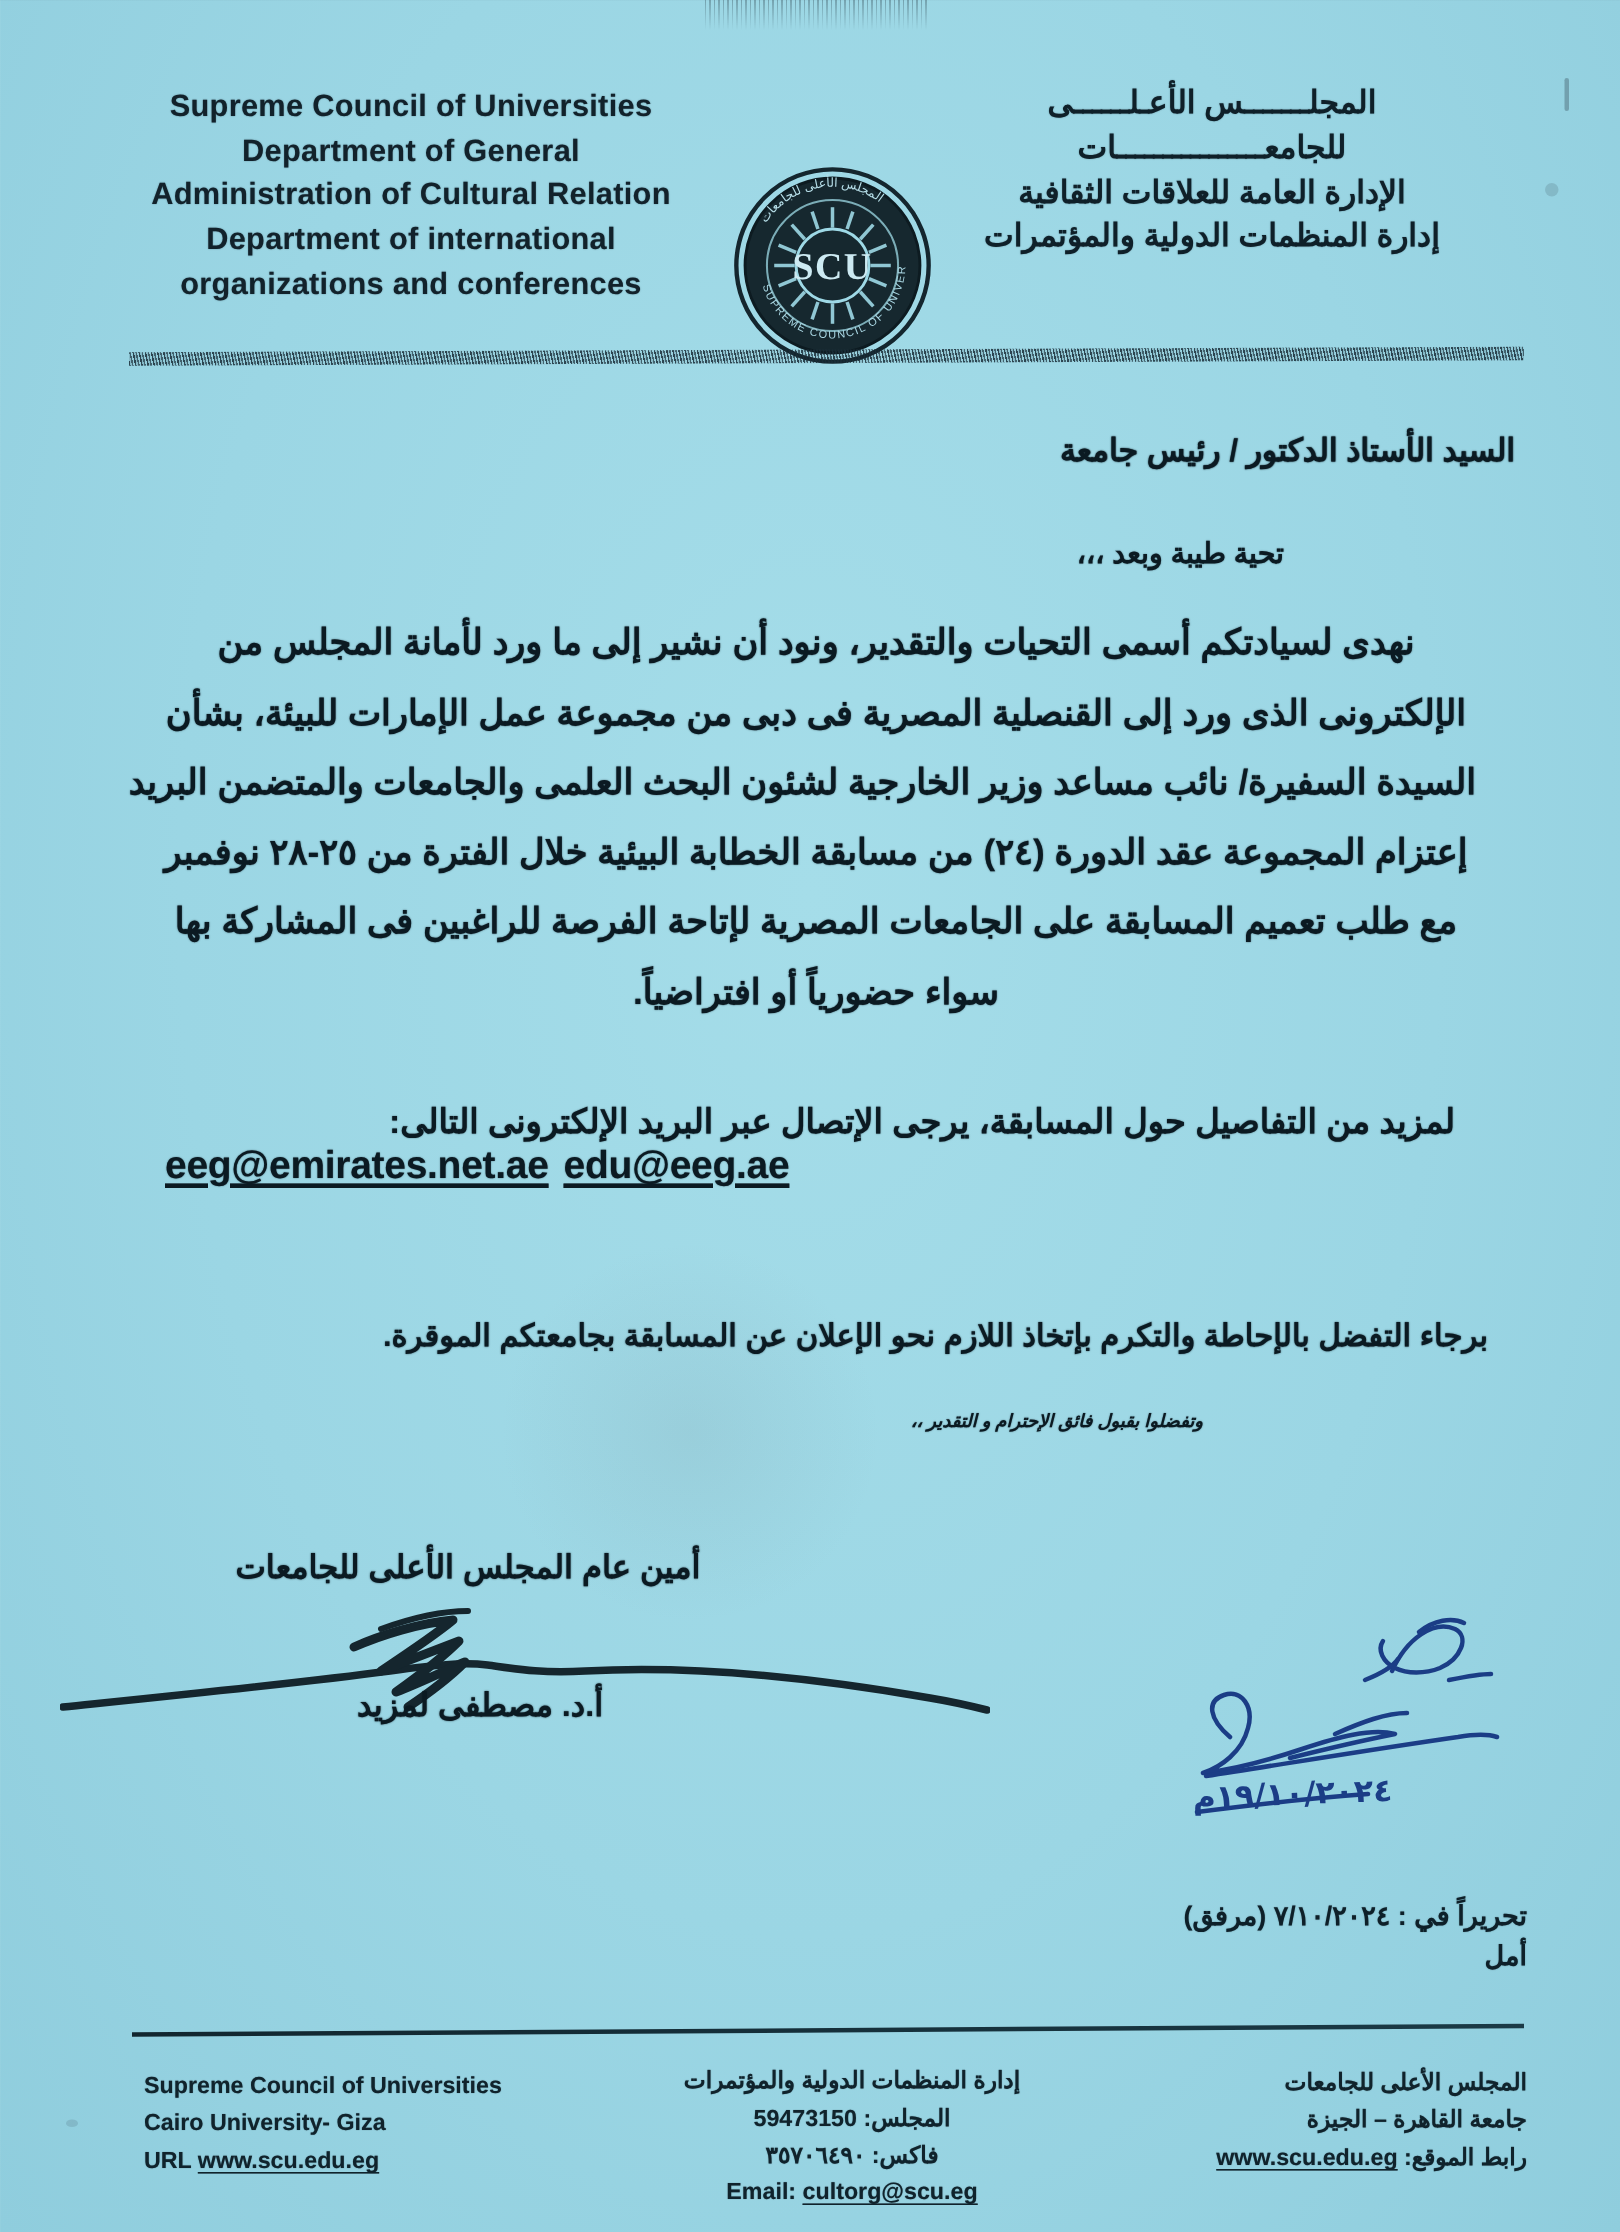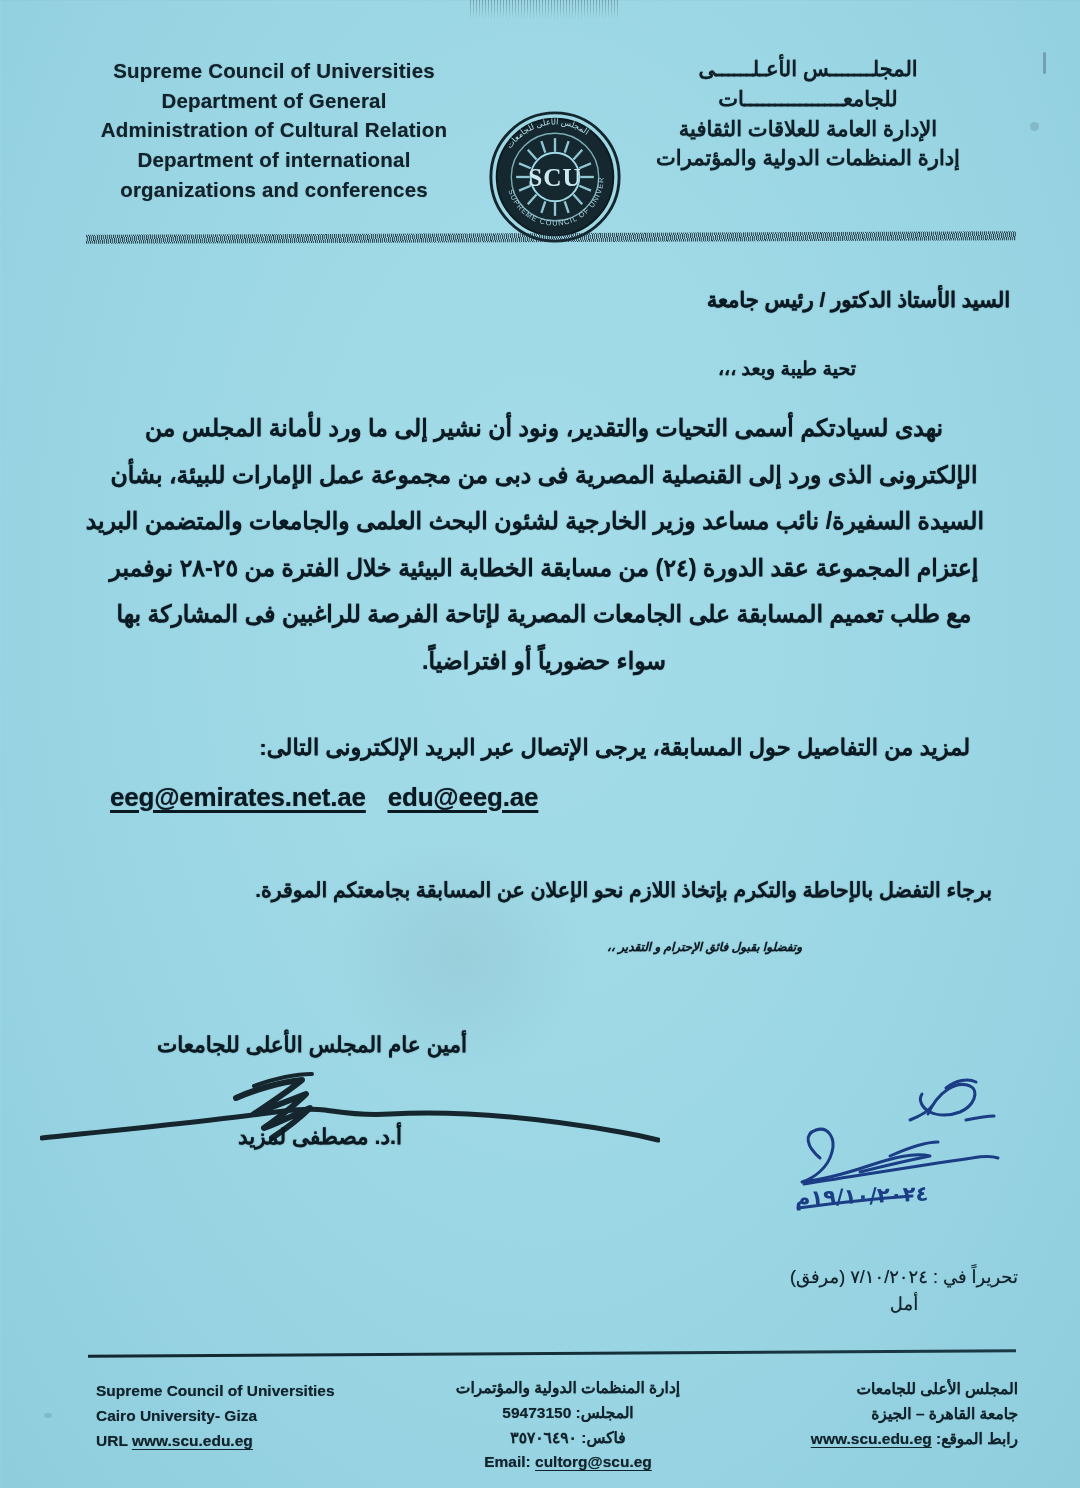--- a/index.html
+++ b/index.html
@@ -140,23 +140,23 @@
     right: 110px; top: 714px;
     direction: rtl;
     color: #0b1a22;
     font-size: 22.5px;
     font-weight: bold;
     text-shadow: 0 0 1px rgba(8,20,28,.7);
     margin-top: 20px;
   }
   .emails {
     position: absolute;
-    left: 110px; top: 782px;
+    left: 110px; top: 761px;
     display: flex;
-    gap: 22px;
+    gap: 10px;
     color: #0b1a22;
     font-size: 26px;
     font-weight: bold;
     letter-spacing: -0.2px;
     text-shadow: 0 0 1px rgba(8,20,28,.6);
   }
   .emails a, .emails span.mail {
     color: #0b1a22;
     text-decoration: underline;
     text-underline-offset: 4px;
@@ -231,24 +231,23 @@
     font-weight: 600;
     transform: rotate(-2.2deg);
     font-family: "DejaVu Sans", sans-serif;
   }
 
   
   .date-note {
     position: absolute;
     right: 62px; top: 1264px;
     direction: rtl;
-    text-align: center;
     color: #0e2029;
     font-size: 18px;
-    font-weight: 400;
+    font-weight: 700;
     line-height: 1.5;
     text-shadow: 0 0 .8px rgba(8,20,28,.5);
   }
 
   
   .footer-rule {
     position: absolute;
     left: 88px; top: 1352px;
     width: 928px; height: 2.5px;
     background: linear-gradient(90deg, #12262f, #16313c 60%, #1b3a46);

